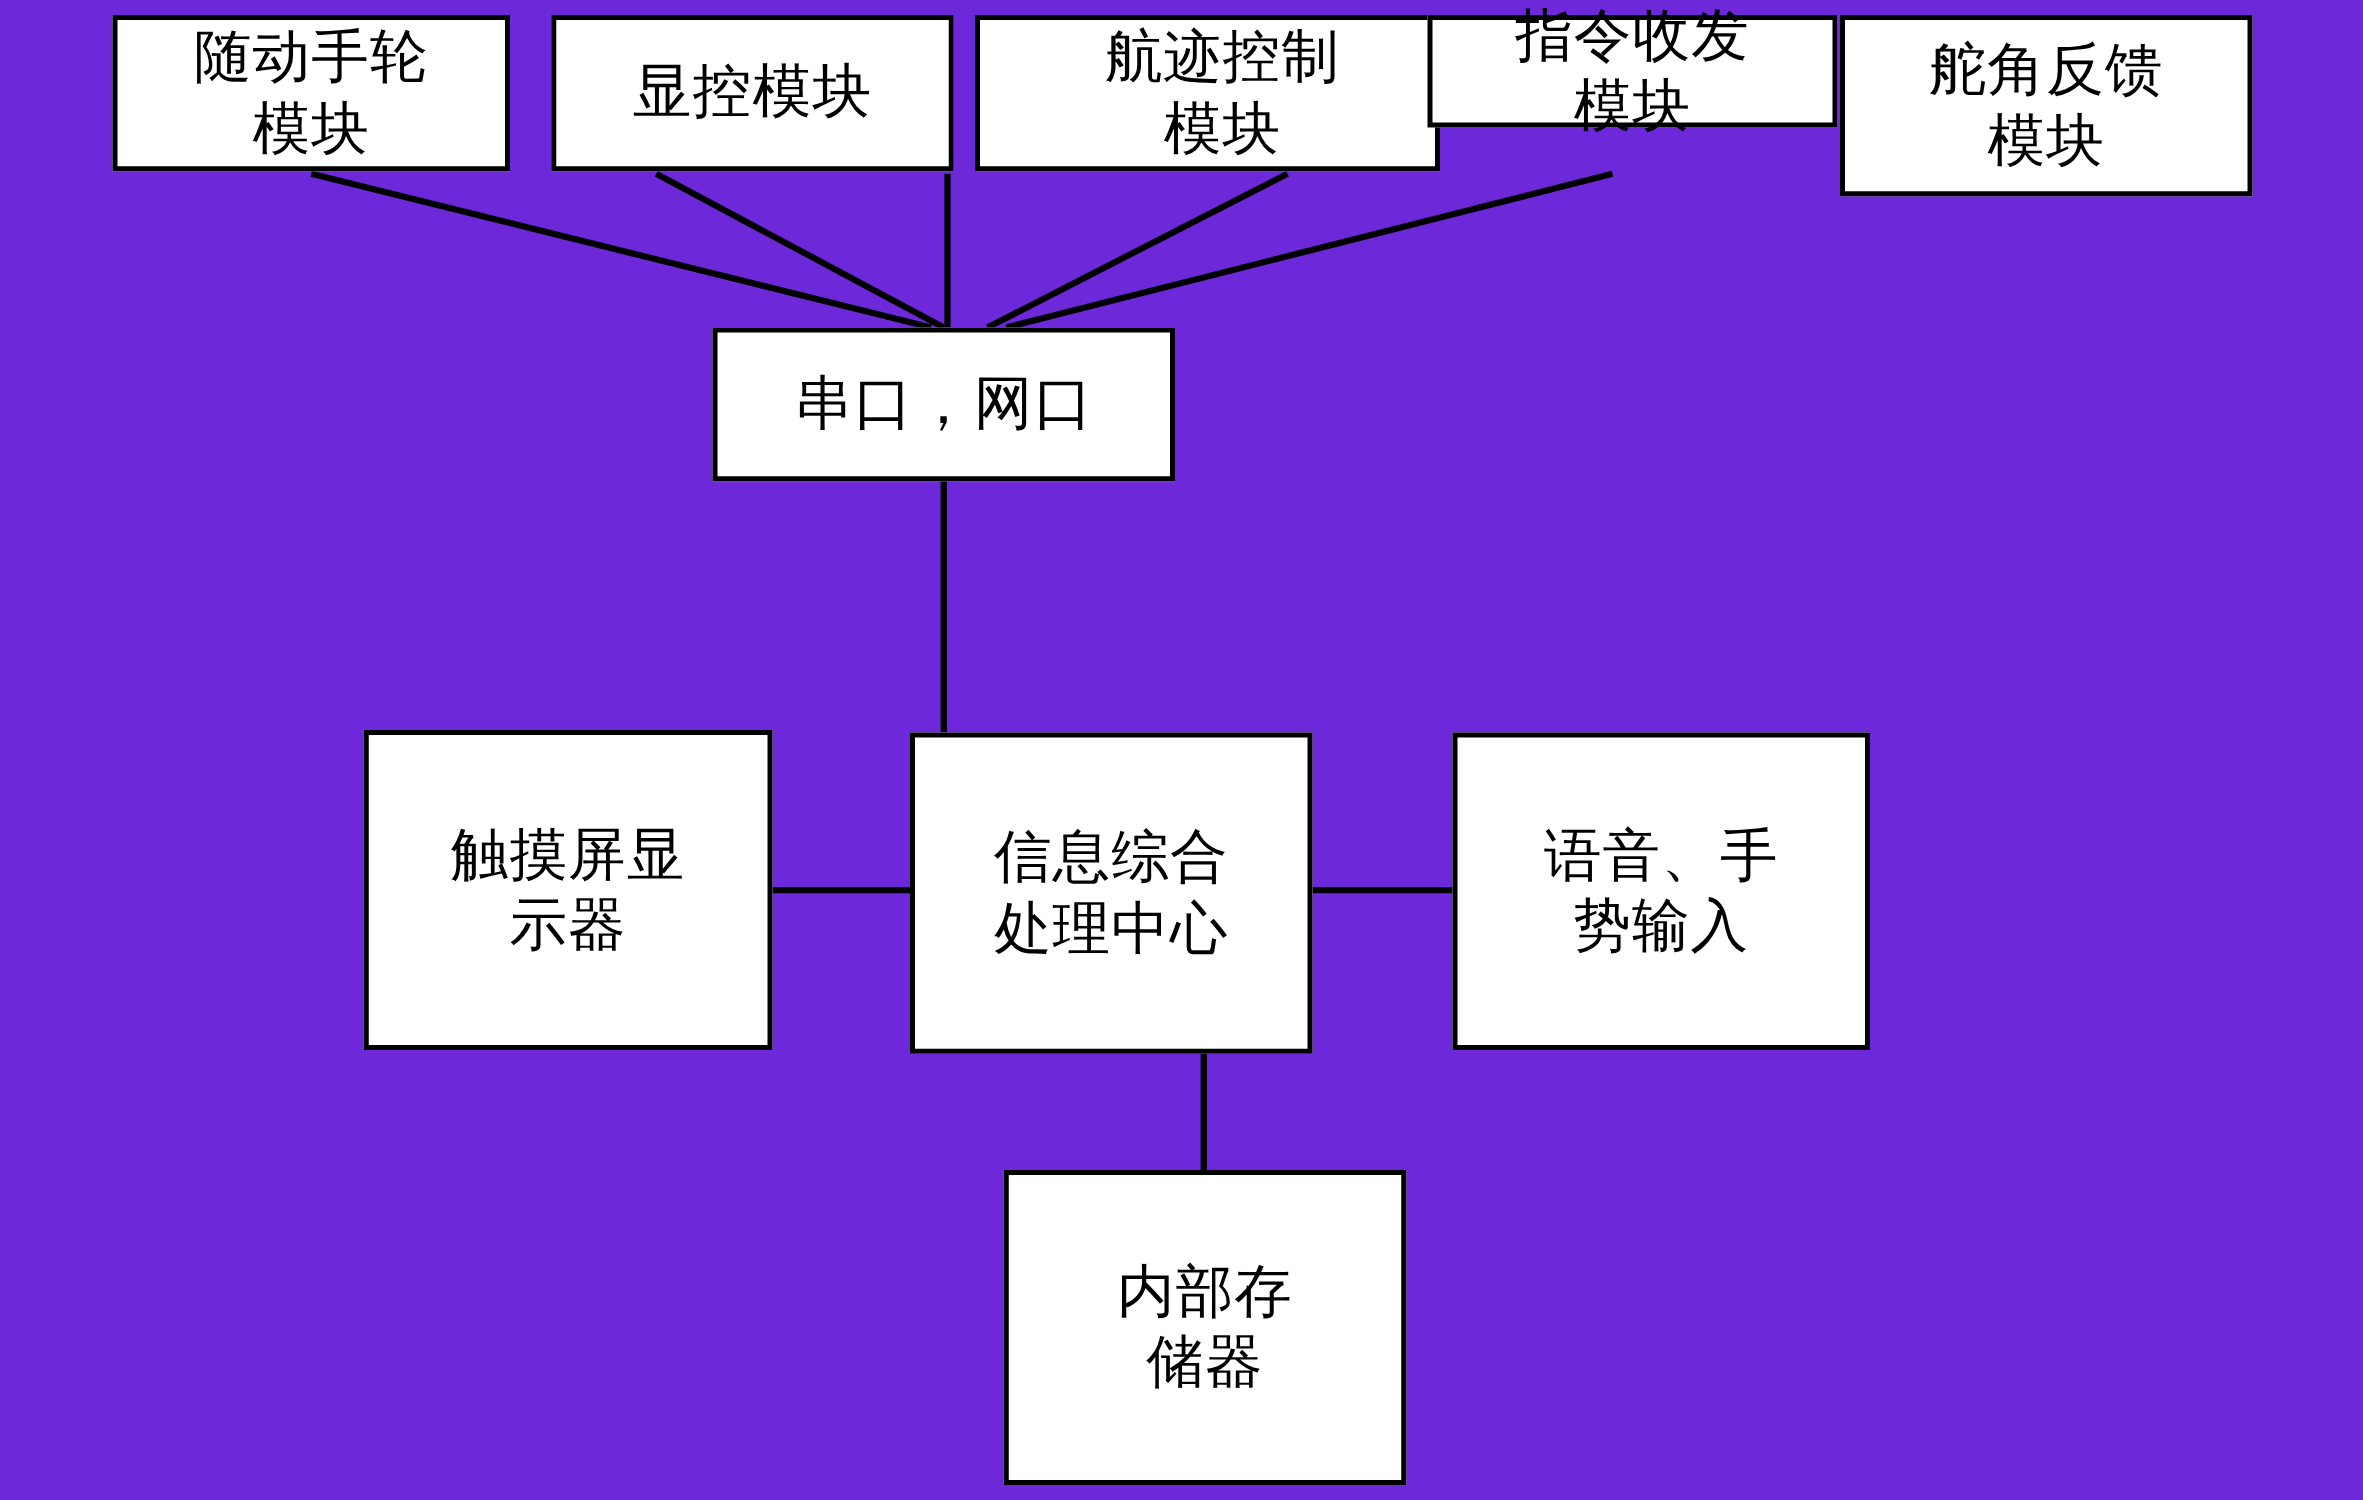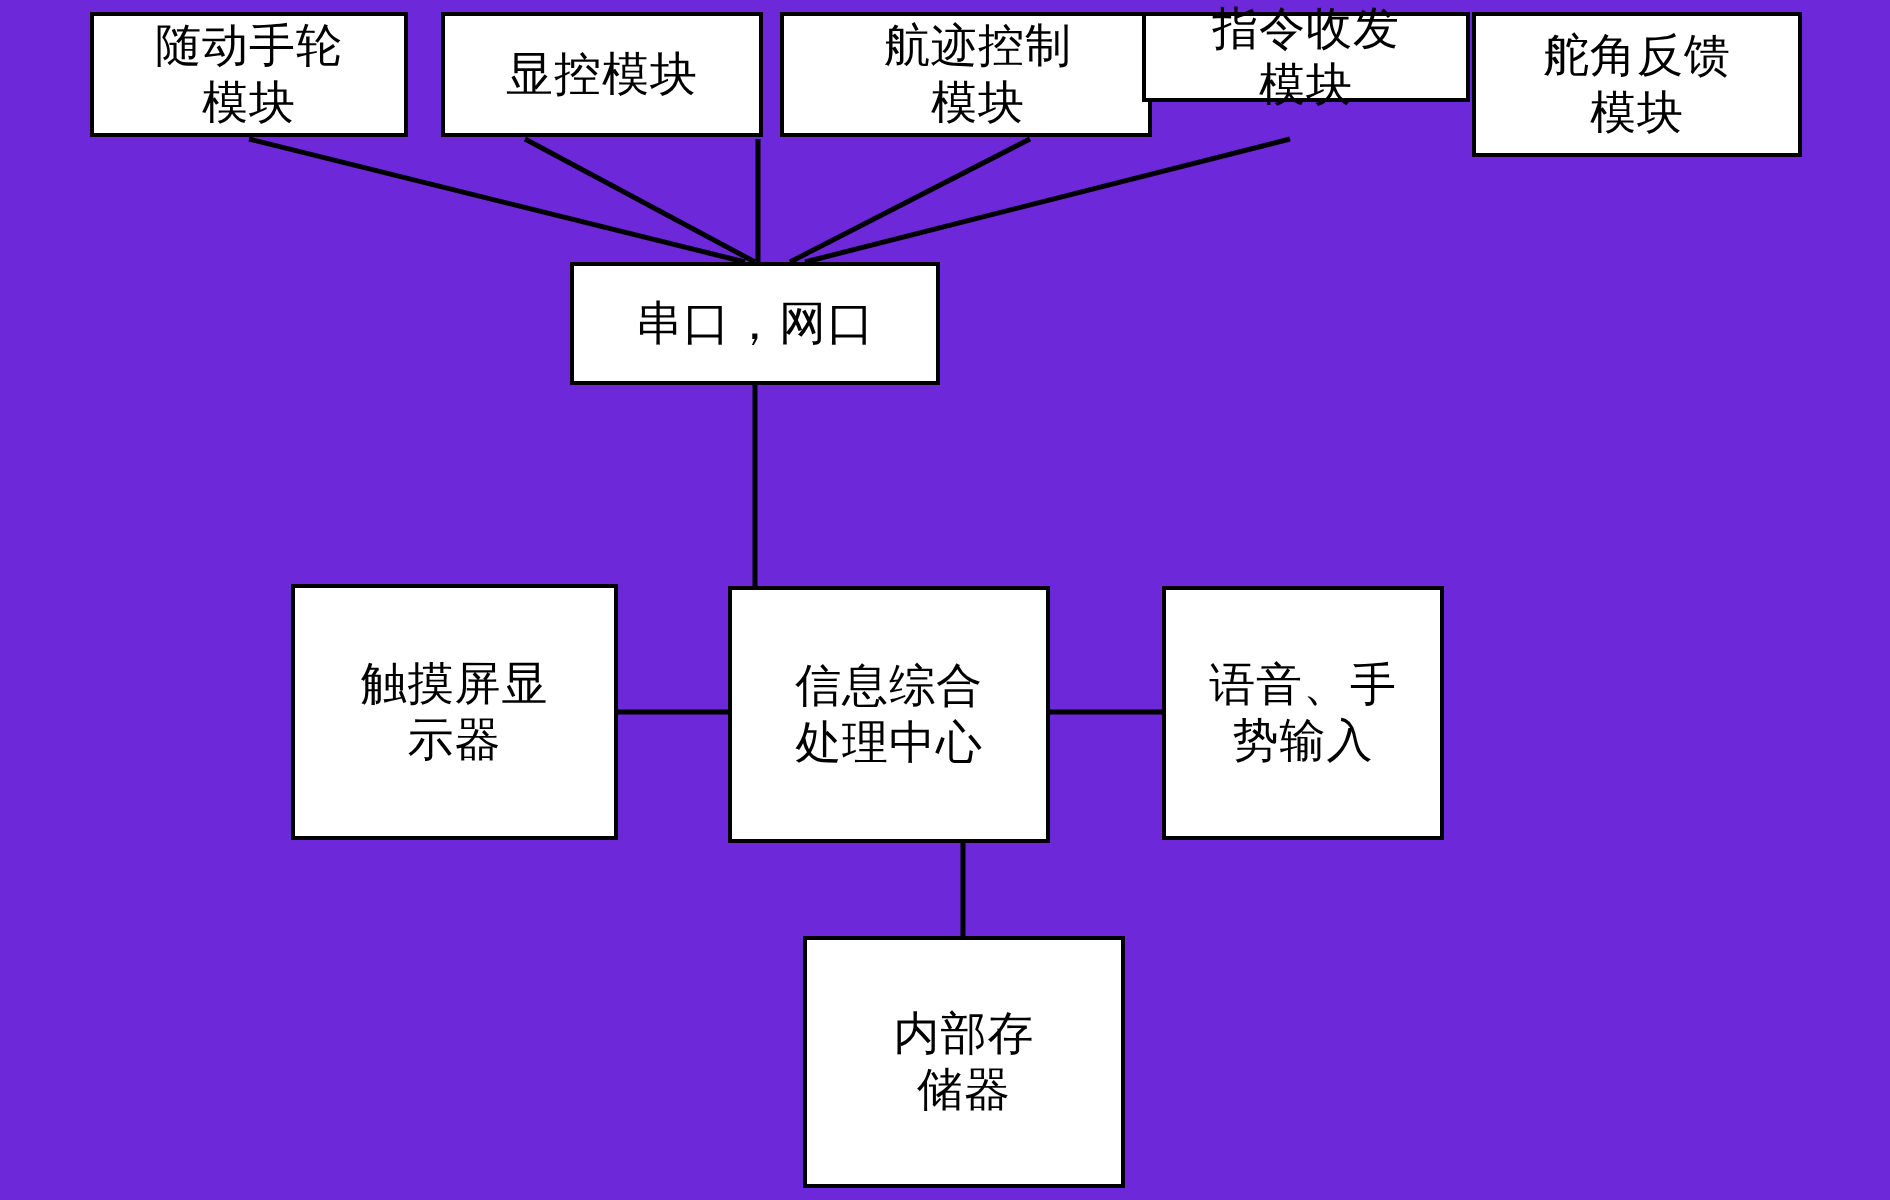--- a/index.html
+++ b/index.html
@@ -44,21 +44,21 @@
   .n-handwheel  { left:90px;  top:12px;  width:318px; height:125px; }
   .n-display    { left:441px; top:12px;  width:322px; height:125px; }
   .n-track      { left:780px; top:12px;  width:372px; height:125px;padding-left:24px; }
   .n-command    { left:1142px;top:12px;  width:328px; height:90px; }
   .n-rudder     { left:1472px;top:12px;  width:330px; height:145px; }
 
   .n-port       { left:570px; top:262px; width:370px; height:123px; }
 
   .n-touch      { left:291px; top:584px; width:327px; height:256px; }
   .n-center     { left:728px; top:586px; width:322px; height:257px; }
-  .n-voice      { left:1162px;top:586px; width:282px; height:254px; }
+  .n-voice      { left:1162px;top:586px; width:334px; height:254px; }
   .n-memory     { left:803px; top:936px; width:322px; height:252px; }
   .fs-46 { font-size:46px; }
   .fs-47 { font-size:47px; }
 </style>
 </head>
 <body>
 
 <div id="canvas">
 
   <svg id="wires" viewBox="0 0 1890 1200" width="1890" height="1200" xmlns="http://www.w3.org/2000/svg">

